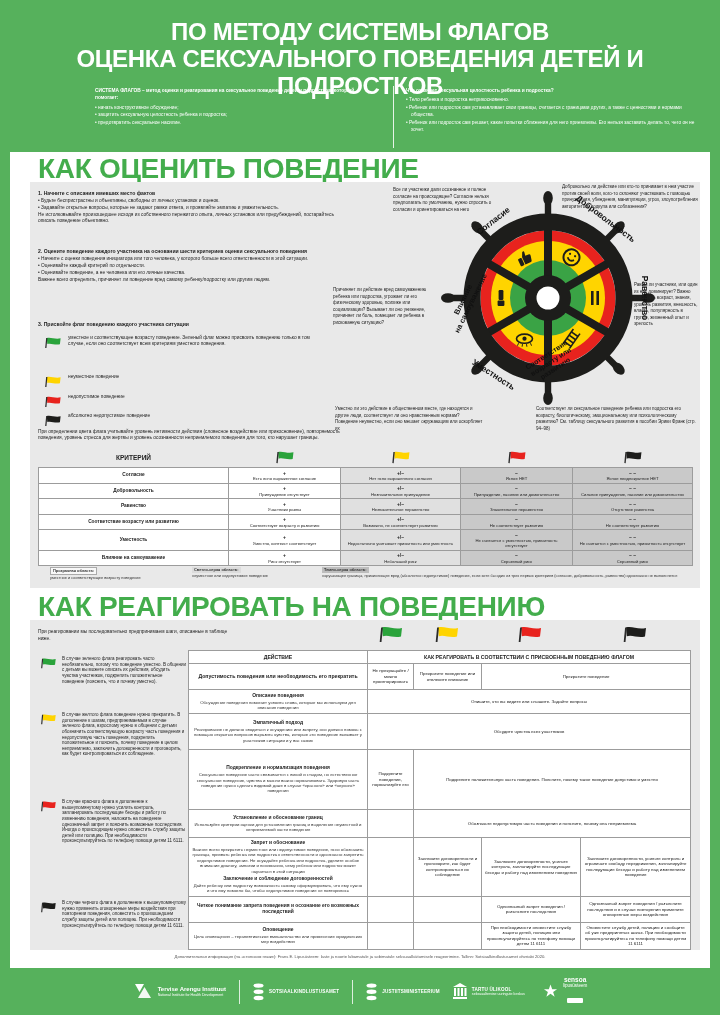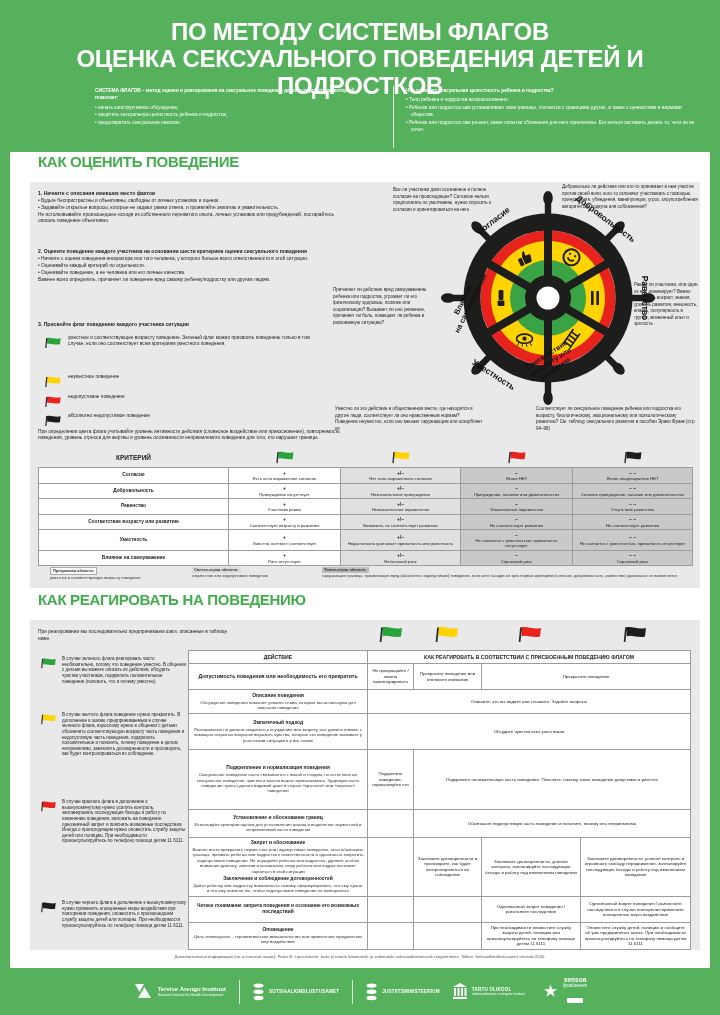--- a/index.html
+++ b/index.html
@@ -8,21 +8,21 @@
   
   .title{position:absolute;left:0;top:18px;width:720px;text-align:center;color:#fff;font-weight:bold;font-size:24px;line-height:27px;letter-spacing:-0.3px;}
   .intro{position:absolute;top:87px;color:#fff;font-size:4.8px;line-height:1.55;}
   .intro .it{font-weight:bold;margin-bottom:2px;}
   .intro .b{padding-left:5px;}
   .intro .b::before{content:"• ";margin-left:-5px;}
   .intro-div{position:absolute;left:393px;top:86px;width:1px;height:62px;background:rgba(255,255,255,.85);}
   
   .white-panel{position:absolute;left:10px;top:152px;width:700px;height:816px;background:#ffffff;}
   .gray{position:absolute;background:#e9e9e9;}
-  .sec-h{position:absolute;font-size:15px;font-weight:bold;color:#43ad4c;letter-spacing:-0.3px;}
+  .sec-h{position:absolute;font-size:28px;font-weight:bold;color:#43ad4c;letter-spacing:-0.3px;}
   
   .step{position:absolute;font-size:4.8px;line-height:1.25;color:#222;width:296px;}
   .step .st{font-weight:bold;font-size:5.1px;margin-bottom:1.5px;}
   .step .b{padding-left:5px;margin-bottom:1px;}
   .step .b::before{content:"• ";margin-left:-5px;}
   .step .note{margin-top:1px;}
   .flagline{position:absolute;display:flex;align-items:flex-start;width:300px;font-size:4.8px;line-height:1.3;color:#222;}
   .flagline svg{flex:0 0 auto;margin-right:6px;margin-top:0.5px;}
   
   .ann{position:absolute;font-size:4.5px;line-height:1.45;color:#222;}

